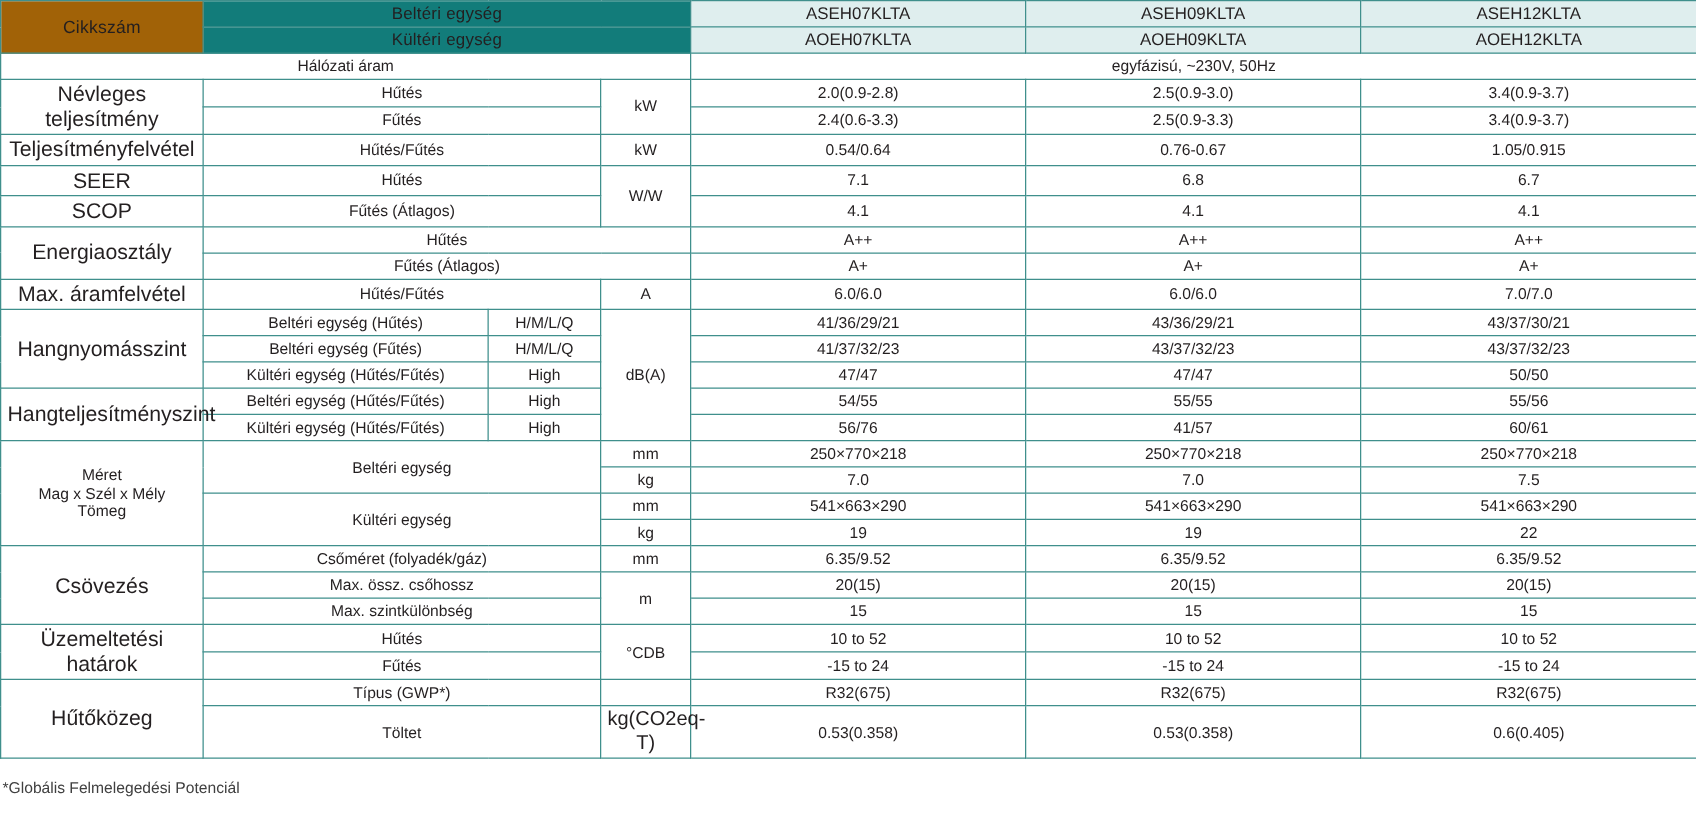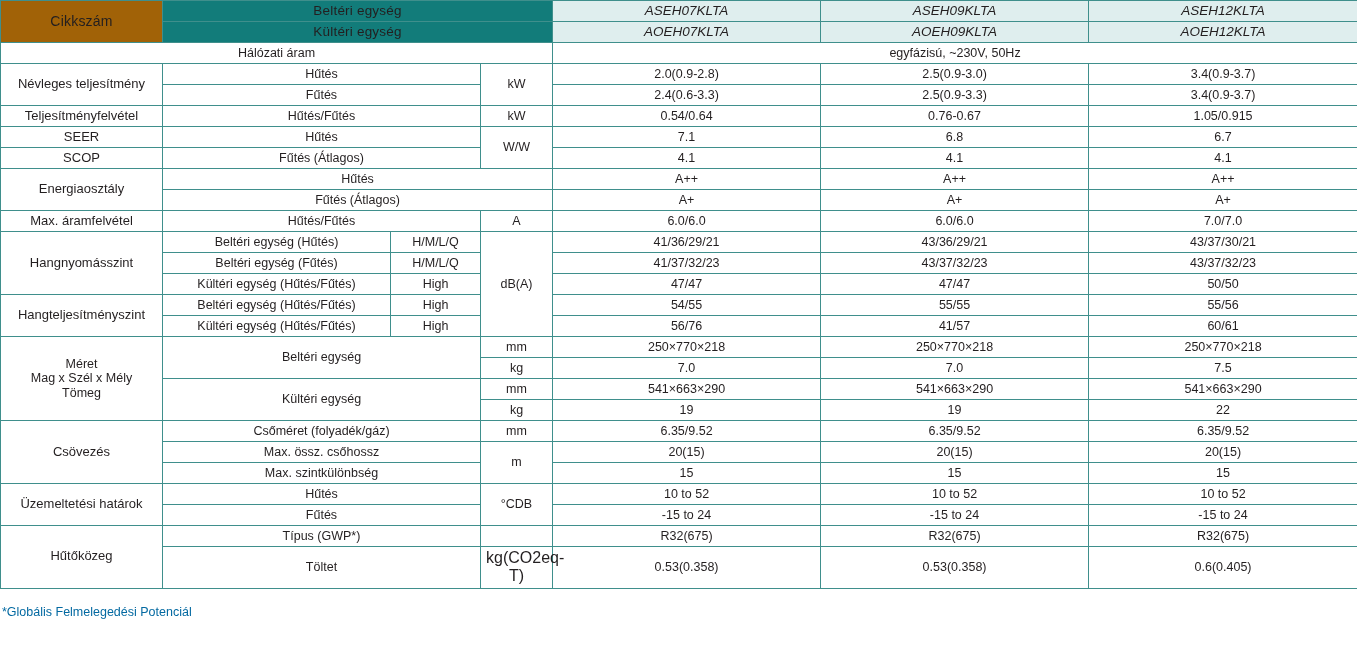--- a/index.html
+++ b/index.html
@@ -50,44 +50,43 @@
     color: #ffffff;
     font-weight: bold;
     font-size: 13.5px;
     letter-spacing: .2px;
   }
   .hdr-model {
     background: #dfeeee;
     color: #0d6b69;
     font-weight: bold;
     font-size: 13.5px;
-    font-style: italic;
   }
   .lbl {
     text-align: left;
     padding-left: 6px;
   }
   .small { font-size: 16px; }
   .rowlabel-main {
     text-align: left;
     padding-left: 6px;
-    font-size: 13px;
+    font-size: 17px;
   }
   .multi {
     text-align: left;
     padding-left: 6px;
     line-height: 1.35;
     font-size: 12.5px;
     margin-top: 34px;
   }
   .footnote {
     margin-top: 16px;
     padding-left: 2px;
     font-size: 12.5px;
-    color: #0369a1;
+    color: #404040;
   }
   
   col.c-label { width: 162px; }
   col.c-sub   { width: 228px; }
   col.c-sub2  { width: 90px; }
   col.c-unit  { width: 72px; }
   col.c-m1    { width: 268px; }
   col.c-m2    { width: 268px; }
   col.c-m3    { width: 269px; }
 </style>

